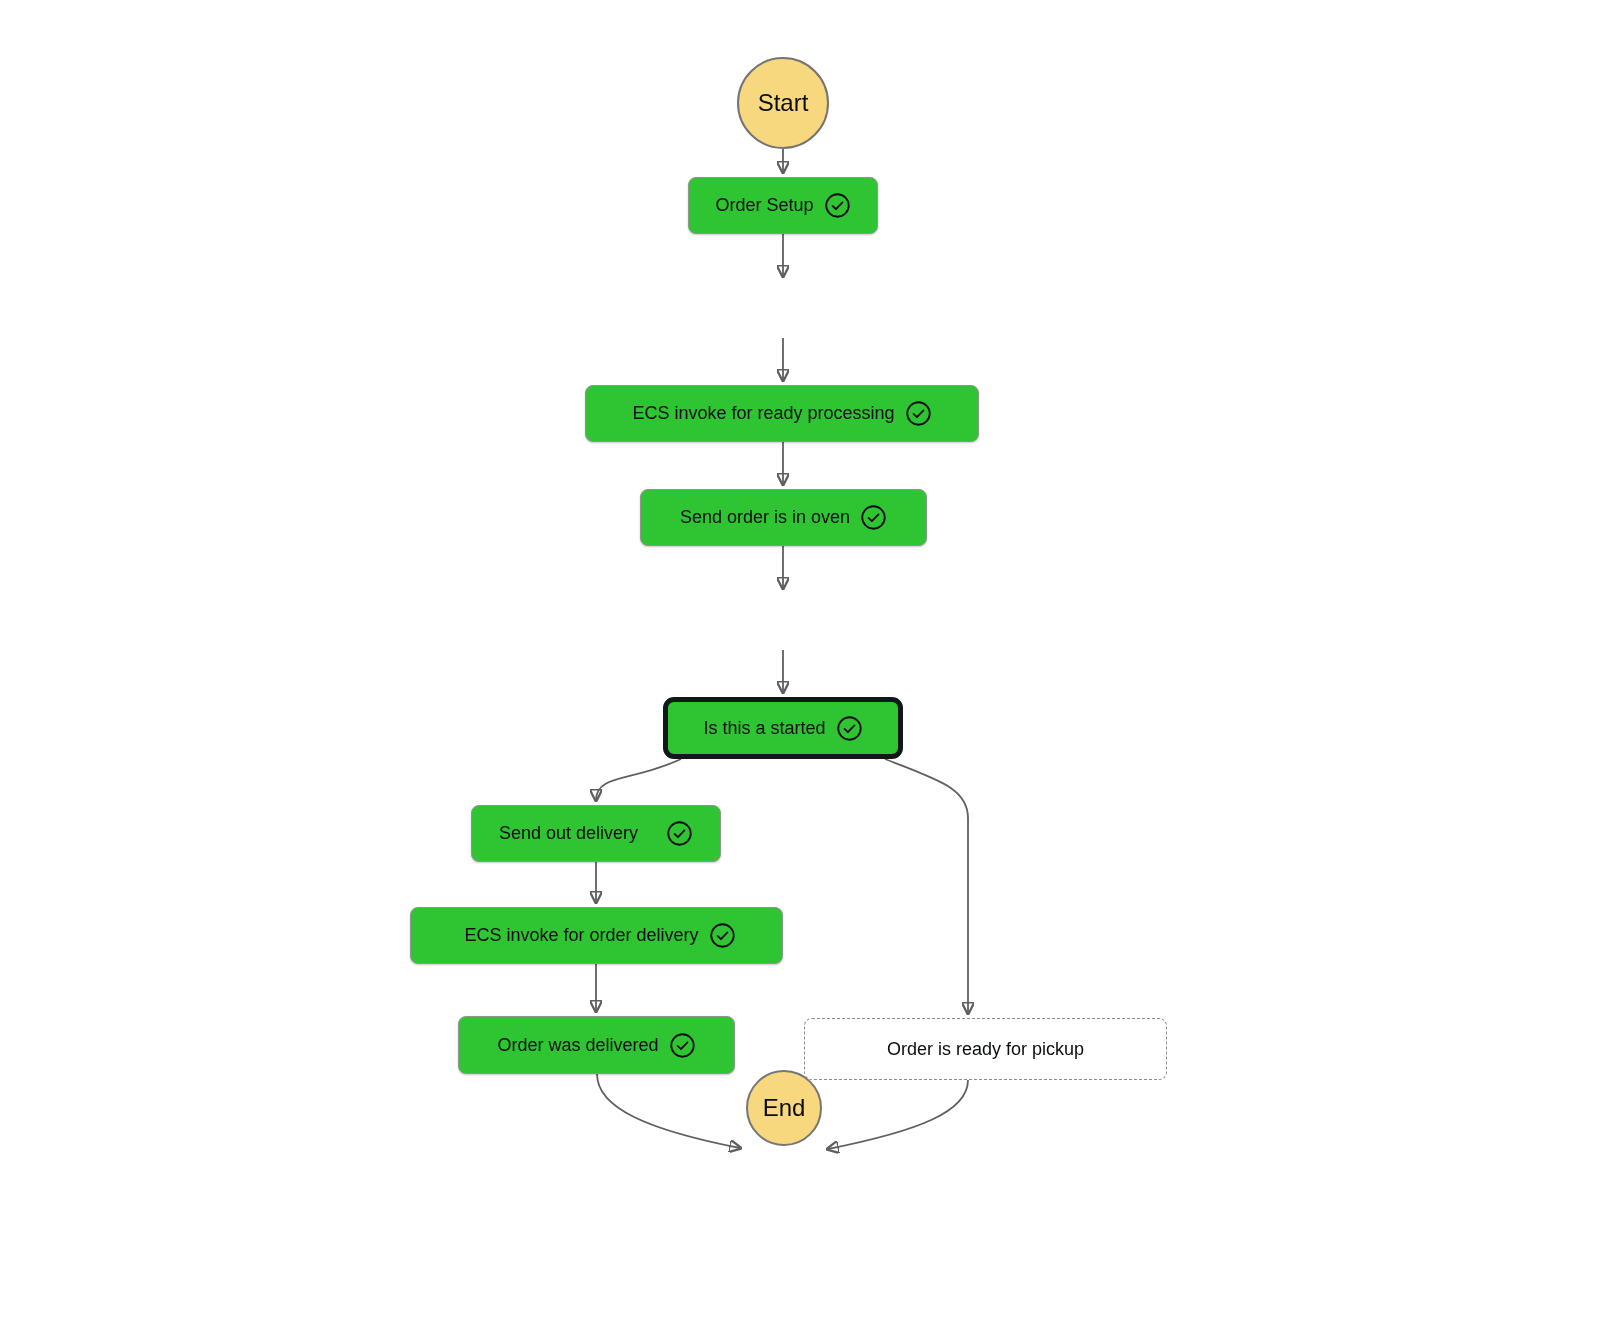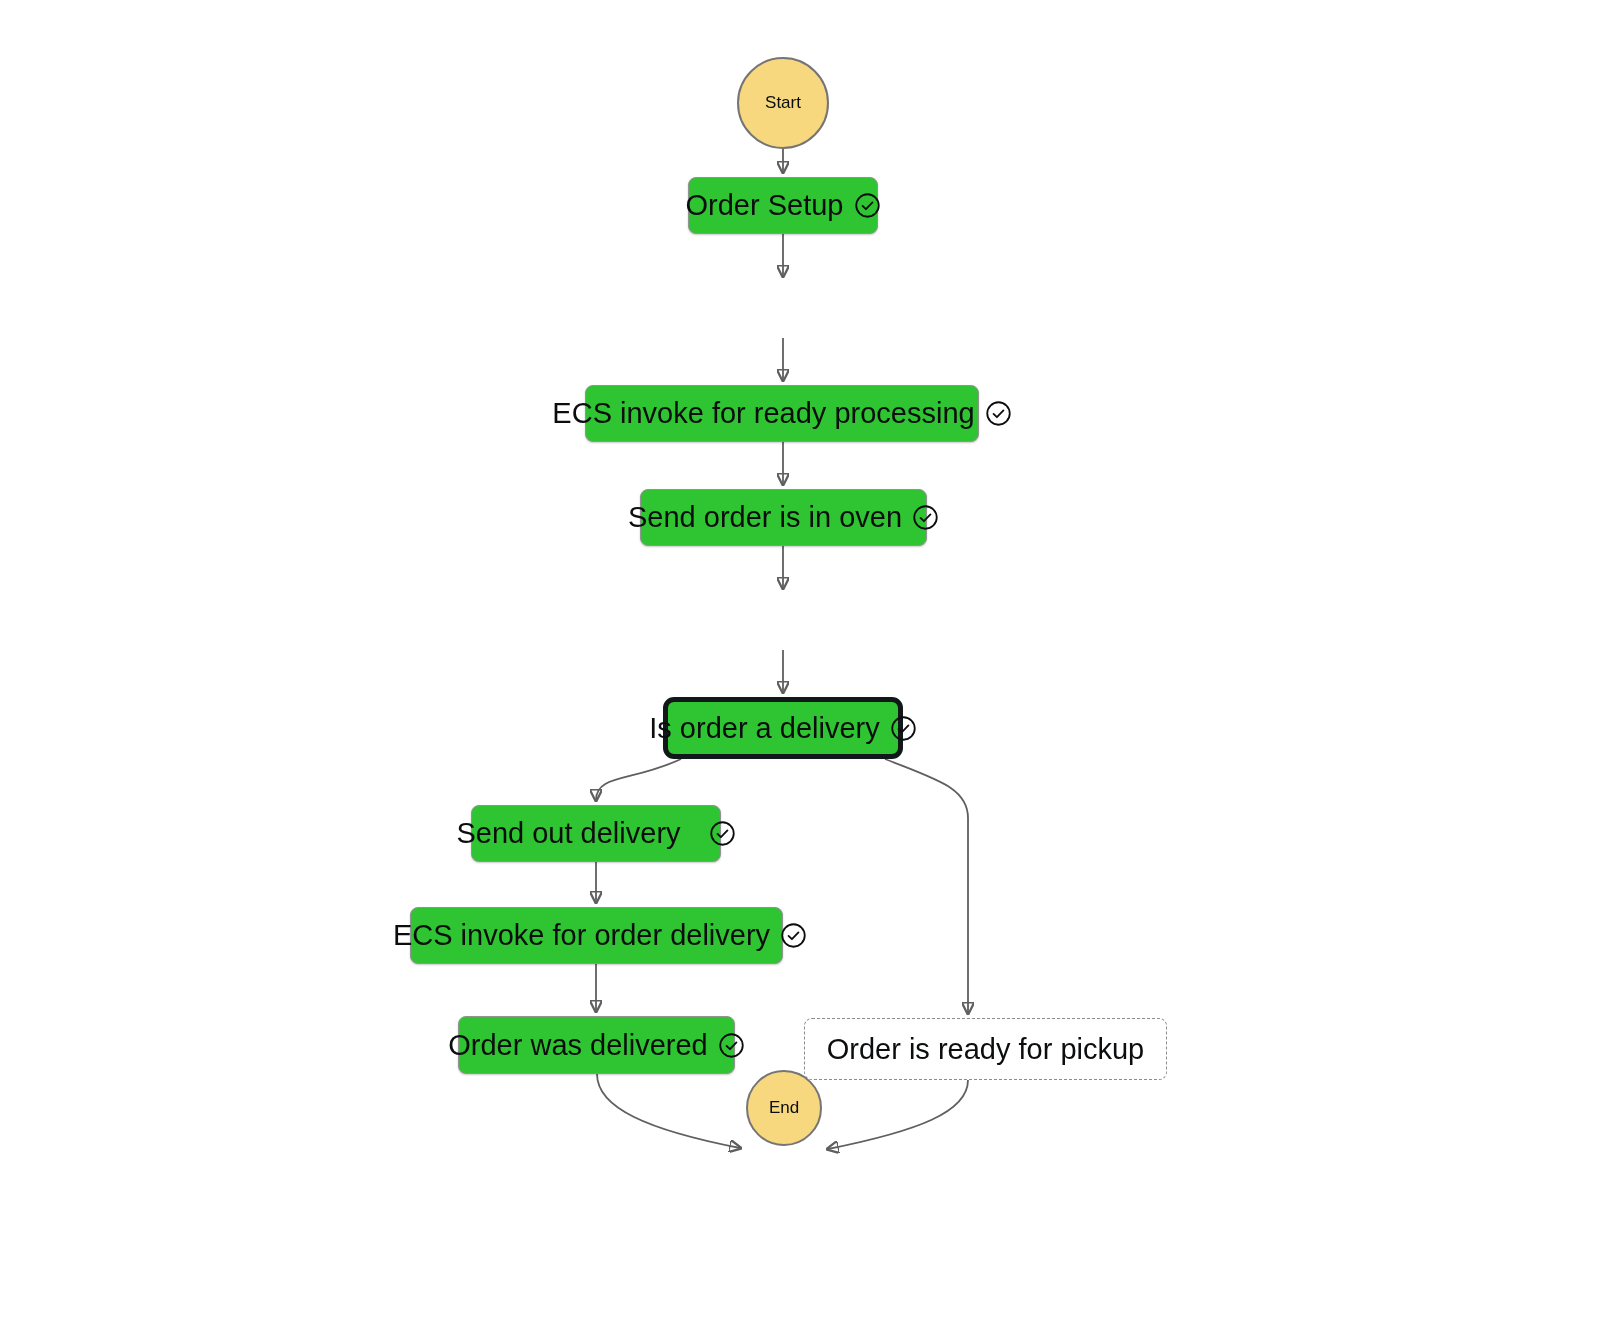--- a/index.html
+++ b/index.html
@@ -38,22 +38,22 @@
   .ghost {
     background:#ffffff;
     border:1.5px dashed #8c8c8c;
     border-radius:8px;
   }
   .terminal {
     background:#f8d87e;
     border:2px solid #757575;
     border-radius:50%;
   }
-  .label { font-size:29px; font-weight:500; }
-  .terminal .label { font-size:17px; }
+  .label { font-size:18px; font-weight:500; }
+  .terminal .label { font-size:24px; }
   .check-icon { display:flex; align-items:center; }
 </style>
 </head>
 <body>
 
 <div class="canvas">
 
   <svg class="edges" width="1600" height="1325" viewBox="0 0 1600 1325">
     <defs>
       <marker id="arrow" viewBox="0 0 10 10" refX="8.5" refY="5" markerWidth="7" markerHeight="7" orient="auto-start-reverse">
@@ -104,21 +104,21 @@
     <span class="check-icon">
       <svg width="27" height="27" viewBox="0 0 24 24">
           <circle cx="12" cy="12" r="10" fill="none" stroke="#0b0d0e" stroke-width="1.6"></circle>
           <path d="M7.6 12.3 l3 3 l5.8 -6.1" fill="none" stroke="#0b0d0e" stroke-width="1.6" stroke-linecap="round" stroke-linejoin="round"></path>
         </svg>
     </span>
   </div>
 
 
   <div class="node task selected" style="left:663px; top:697px; width:240px; height:62px;">
-    <span class="label">Is order a delivery</span>
+    <span class="label">Is this a started</span>
     <span class="check-icon">
       <svg width="27" height="27" viewBox="0 0 24 24">
           <circle cx="12" cy="12" r="10" fill="none" stroke="#0b0d0e" stroke-width="1.6"></circle>
           <path d="M7.6 12.3 l3 3 l5.8 -6.1" fill="none" stroke="#0b0d0e" stroke-width="1.6" stroke-linecap="round" stroke-linejoin="round"></path>
         </svg>
     </span>
   </div>
 
   <div class="node task" style="left:471px; top:805px; width:250px; height:57px;gap:28px;">
     <span class="label">Send out delivery</span>

